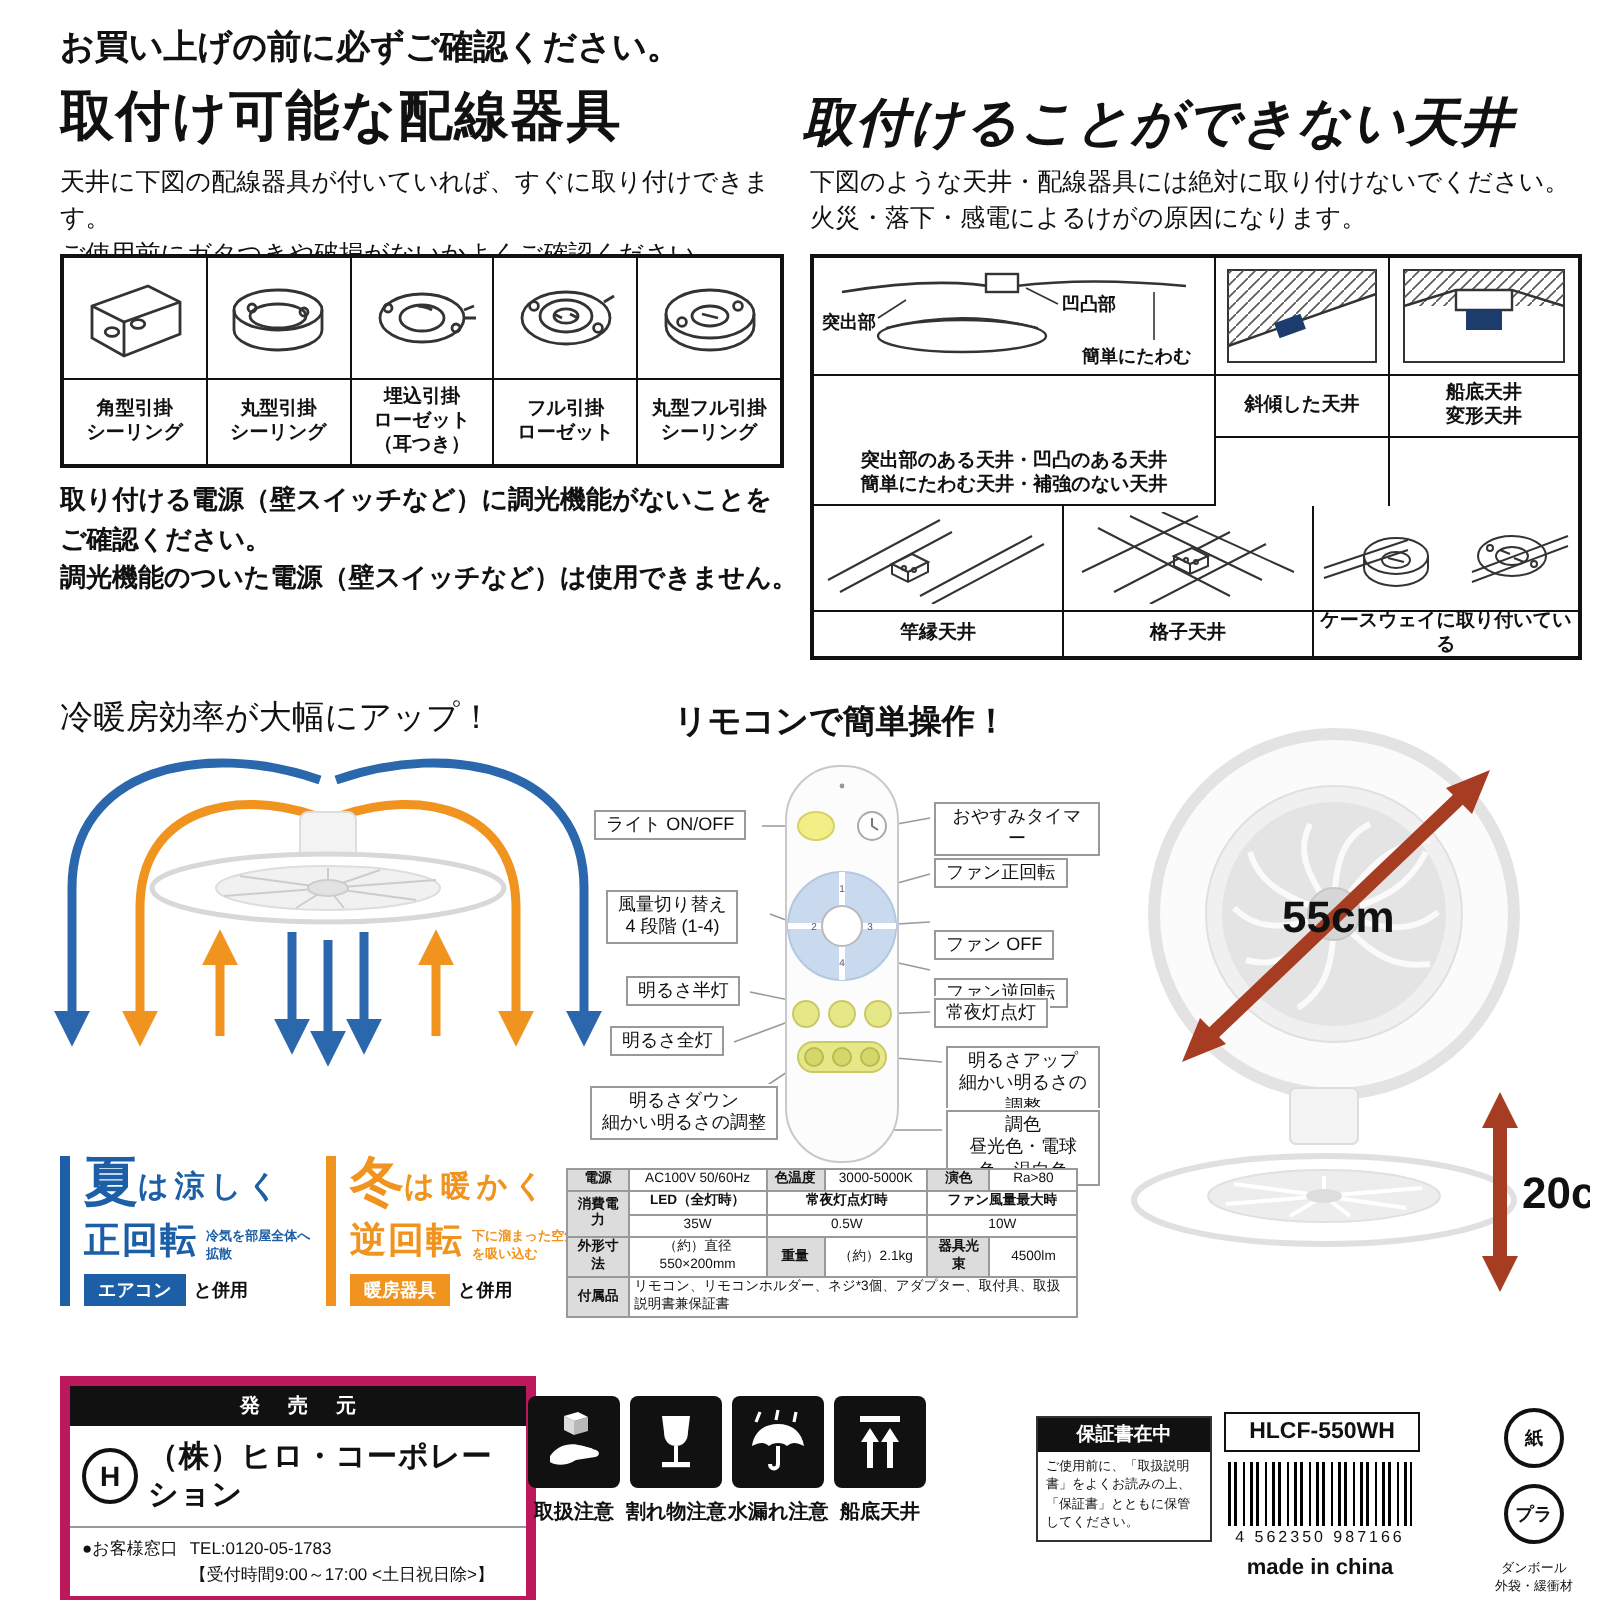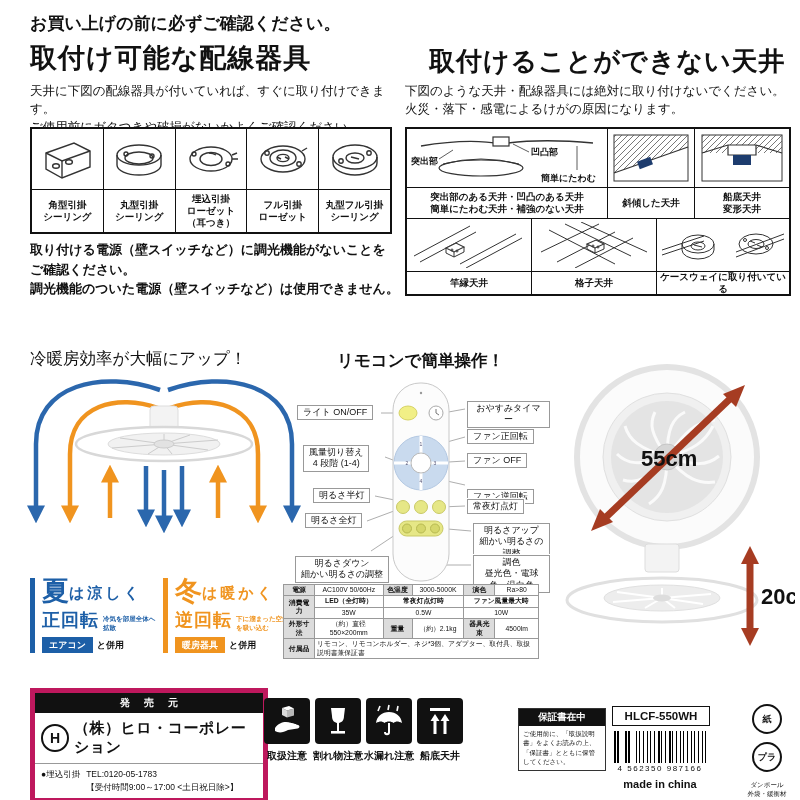--- a/index.html
+++ b/index.html
@@ -184,42 +184,42 @@
       </div>
       <div class="mount-label pre">丸型フル引掛
 シーリング</div>
     </div>
   </div>
 
   <div class="abs power-note pre">取り付ける電源（壁スイッチなど）に調光機能がないことを
 ご確認ください。
 調光機能のついた電源（壁スイッチなど）は使用できません。</div>
 
-  <div class="abs sec-title" style="left:429px;top:44px;font-size:26px;">取付けることができない天井</div>
+  <div class="abs sec-title" style="left:401px;top:44px;font-size:26px;font-style:italic;">取付けることができない天井</div>
   <div class="abs sec-desc pre" style="left:405px;top:82px;width:385px;">下図のような天井・配線器具には絶対に取り付けないでください。
 火災・落下・感電によるけがの原因になります。</div>
 
   <div class="abs na-grid">
     <div class="na-row">
       <div class="na-cell" style="width:200px;">
         <div class="na-img" style="height:58px;">
           <svg width="196" height="56" viewBox="0 0 196 56">
             <path d="M12,16 Q60,8 92,14 Q130,8 184,13" fill="none" stroke="#333" stroke-width="1.3"></path>
             <rect x="84" y="7" width="16" height="9" fill="#fff" stroke="#333" stroke-width="1.2"></rect>
             <path d="M30,38 a42,8 0 1 0 84,0 a42,8 0 1 0 -84,0" fill="#fff" stroke="#333" stroke-width="1.2"></path>
             <path d="M34,34 Q72,24 110,34" fill="none" stroke="#333" stroke-width="1"></path>
             <line x1="30" y1="29" x2="44" y2="20" stroke="#333" stroke-width="0.8"></line>
             <line x1="120" y1="22" x2="104" y2="14" stroke="#333" stroke-width="0.8"></line>
             <line x1="168" y1="40" x2="168" y2="16" stroke="#333" stroke-width="0.8"></line>
             <text x="2" y="34" font-size="9" font-weight="bold" fill="#111">突出部</text>
             <text x="122" y="25" font-size="9" font-weight="bold" fill="#111">凹凸部</text>
             <text x="132" y="51" font-size="9" font-weight="bold" fill="#111">簡単にたわむ</text>
           </svg>
         </div>
-        <div class="na-cap pre" style="height:30px;">突出部のある天井・凹凸のある天井
+        <div class="na-cap pre" style="height:30px;margin-top:34px;">突出部のある天井・凹凸のある天井
 簡単にたわむ天井・補強のない天井</div>
       </div>
       <div class="na-cell" style="width:86px;">
         <div class="na-img" style="height:58px;">
           <svg width="78" height="50" viewBox="0 0 78 50">
             <rect x="2" y="2" width="74" height="46" fill="#fff" stroke="#333" stroke-width="1"></rect>
             <path d="M2,2 L76,2 L76,14 L2,40 Z" fill="url(#hatch)" stroke="none"></path>
             <line x1="2" y1="40" x2="76" y2="14" stroke="#333" stroke-width="1.2"></line>
             <rect x="26" y="26" width="14" height="8" fill="#1d3c6e" transform="rotate(-20 33 30)"></rect>
           </svg>
@@ -409,25 +409,25 @@
         <circle cx="112" cy="153.5" r="4.5"></circle>
           <circle cx="126" cy="153.5" r="4.5"></circle>
           <circle cx="140" cy="153.5" r="4.5"></circle>
       </g>
     </svg>
     <div class="callout" style="left:2px;top:30px;">ライト ON/OFF</div>
     <div class="callout pre" style="left:8px;top:70px;">風量切り替え
 4 段階 (1-4)</div>
     <div class="callout" style="left:18px;top:113px;">明るさ半灯</div>
     <div class="callout" style="left:10px;top:138px;">明るさ全灯</div>
-    <div class="callout pre" style="left:0px;top:181px;">明るさダウン
+    <div class="callout pre" style="left:0px;top:168px;">明るさダウン
 細かい明るさの調整</div>
     <div class="callout" style="left:172px;top:26px;">おやすみタイマー</div>
     <div class="callout" style="left:172px;top:54px;">ファン正回転</div>
-    <div class="callout" style="left:172px;top:78px;">ファン OFF</div>
+    <div class="callout" style="left:172px;top:90px;">ファン OFF</div>
     <div class="callout" style="left:172px;top:102px;margin-top:12px;">ファン逆回転</div>
     <div class="callout" style="left:172px;top:124px;">常夜灯点灯</div>
     <div class="callout pre" style="left:178px;top:148px;">明るさアップ
 細かい明るさの調整</div>
     <div class="callout pre" style="left:178px;top:180px;">調色
 昼光色・電球色・温白色</div>
   </div>
 
   <div class="abs" style="left:555px;top:362px;">
     <svg width="235" height="196" viewBox="0 0 235 196">
@@ -524,21 +524,21 @@
   </tbody>
     </table>
 
   <div class="abs seller">
     <div class="seller-head">発売元</div>
     <div class="seller-co">
       <div class="logo-circle">H</div>
       <div class="seller-name">（株）ヒロ・コーポレーション</div>
     </div>
     <div class="seller-contact">
-      <div class="lab">●埋込引掛</div>
+      <div class="lab">●お客様窓口</div>
       <div>
         <div>TEL:0120-05-1783</div>
         <div>【受付時間9:00～17:00 &lt;土日祝日除&gt;】</div>
       </div>
     </div>
   </div>
 
   <div class="abs cautions">
     <div class="caution">
       <div class="box">

